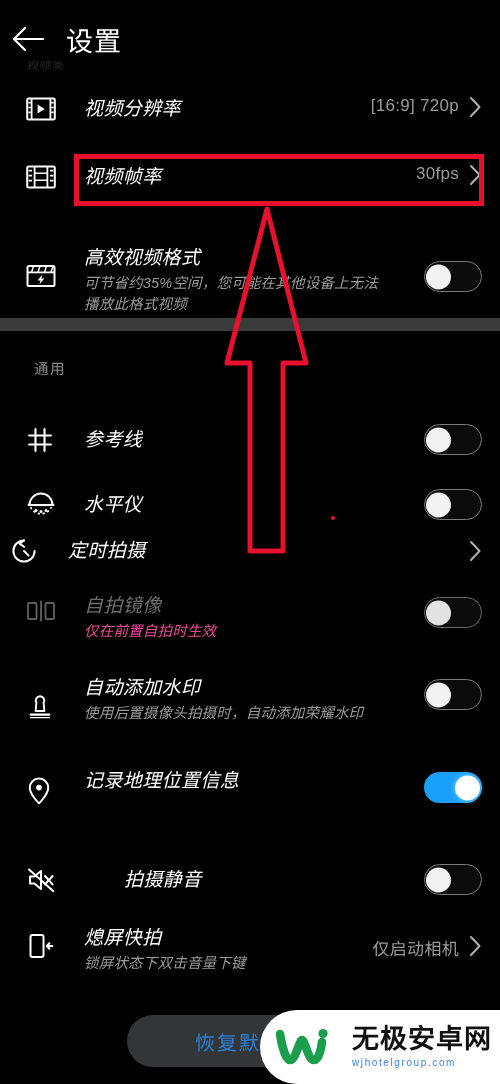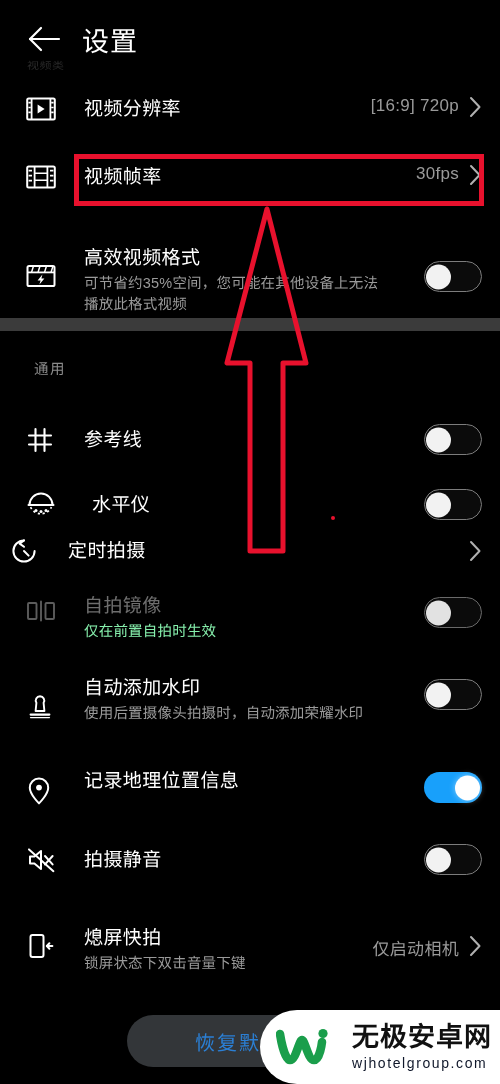--- a/index.html
+++ b/index.html
@@ -28,21 +28,21 @@
   }
 
   
   .header {
     position: absolute;
     top: 0; left: 0;
     width: 500px;
     height: 78px;
     display: flex;
     align-items: center;
-    padding-left: 24px;
+    padding-left: 8px;
   }
   .back-arrow {
     width: 40px;
     height: 40px;
     display: flex;
     align-items: center;
     justify-content: center;
     cursor: pointer;
     flex: 0 0 auto;
   }
@@ -85,20 +85,21 @@
     display: flex;
     align-items: center;
     justify-content: flex-start;
     color: #ffffff;
   }
   .row-icon svg { display: block; }
   .row-body {
     flex: 1 1 auto;
     padding-left: 18px;
     min-width: 0;
+    font-style: italic;
   }
   .row-title {
     font-size: 19px;
     font-weight: 500;
     color: #ffffff;
     line-height: 26px;
     letter-spacing: 0.4px;
   }
   .row-sub {
     font-size: 14.5px;
@@ -119,21 +120,21 @@
   }
   .chevron {
     margin-left: 10px;
     display: inline-flex;
     align-items: center;
     color: #b0b0b0;
   }
   .chevron svg { display: block; }
 
   .row.dim .row-title { color: #6e6e6e; }
-  .row.dim .row-sub   { color: #86efac; }
+  .row.dim .row-sub   { color: #ec4899; }
   .row.dim .row-icon  { color: #5c5c5c; }
 
   
   .toggle {
     flex: 0 0 auto;
     width: 58px;
     height: 31px;
     border-radius: 16px;
     position: relative;
     cursor: pointer;
@@ -253,22 +254,22 @@
     justify-content: center;
   }
   .wm-text { margin-left: 24px; line-height: 1; }
   .wm-title {
     font-size: 27px;
     font-weight: 700;
     color: #111111;
     letter-spacing: 1px;
   }
   .wm-sub {
-    font-size: 14px;
-    color: #0f172a;
+    font-size: 10px;
+    color: #3b82f6;
     letter-spacing: 1.6px;
     margin-top: 5px;
   }
 </style>
 </head>
 <body>
 
 <div class="screen">
 
   <div class="header">
@@ -355,21 +356,21 @@
       </svg>
     </div>
     <div class="row-body">
       <div class="row-title">参考线</div>
     </div>
     <div class="toggle off">
       <span class="knob"></span>
     </div>
   </div>
 
-  <div class="row" style="top:489px; align-items:center;gap:8px;">
+  <div class="row" style="top:489px; align-items:center;">
     <div class="row-icon">
       <svg width="30" height="28" viewBox="0 0 30 28" fill="none" aria-hidden="true">
         <path d="M3.5 14 A11.5 11.5 0 0 1 26.5 14" stroke="#fff" stroke-width="2" fill="none"></path>
         <path d="M2.5 14 H27.5" stroke="#fff" stroke-width="2" stroke-linecap="round"></path>
         <path d="M4.6 16.2 A11.5 11.5 0 0 0 25.4 16.2" stroke="#fff" stroke-width="1.7" fill="none" stroke-dasharray="2.2 2.6"></path>
         <circle cx="10" cy="19.6" r="1.5" fill="#fff"></circle>
         <circle cx="15" cy="20.6" r="1.5" fill="#fff"></circle>
         <circle cx="20" cy="19.6" r="1.5" fill="#fff"></circle>
       </svg>
     </div>
@@ -443,21 +444,21 @@
       </svg>
     </div>
     <div class="row-body">
       <div class="row-title">记录地理位置信息</div>
     </div>
     <div class="toggle on" style="margin-top:4px;">
       <span class="knob"></span>
     </div>
   </div>
 
-  <div class="row" style="top:844px; align-items:center;">
+  <div class="row" style="top:864px; align-items:center;gap:40px;">
     <div class="row-icon">
       <svg width="30" height="28" viewBox="0 0 30 28" fill="none" aria-hidden="true">
         <path d="M4 10.4 H8.4 L15 5 V23 L8.4 17.6 H4 Z" stroke="#fff" stroke-width="2" fill="none" stroke-linejoin="round"></path>
         <path d="M19 10 L26.6 18.4 M26.6 10 L19 18.4" stroke="#fff" stroke-width="2" stroke-linecap="round"></path>
         <path d="M3 3.4 L27.4 25.2" stroke="#fff" stroke-width="2" stroke-linecap="round"></path>
       </svg>
     </div>
     <div class="row-body">
       <div class="row-title">拍摄静音</div>
     </div>

